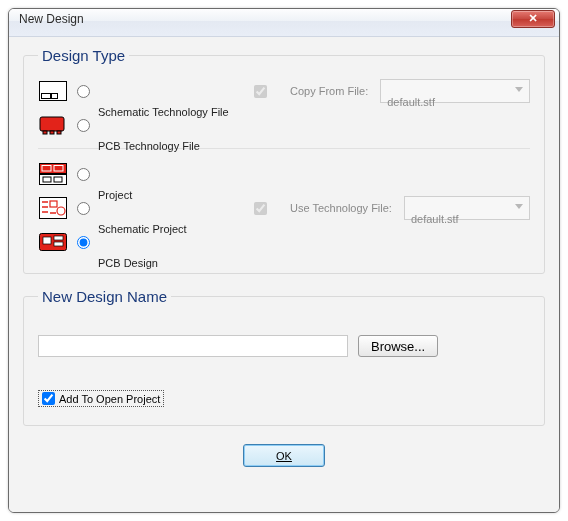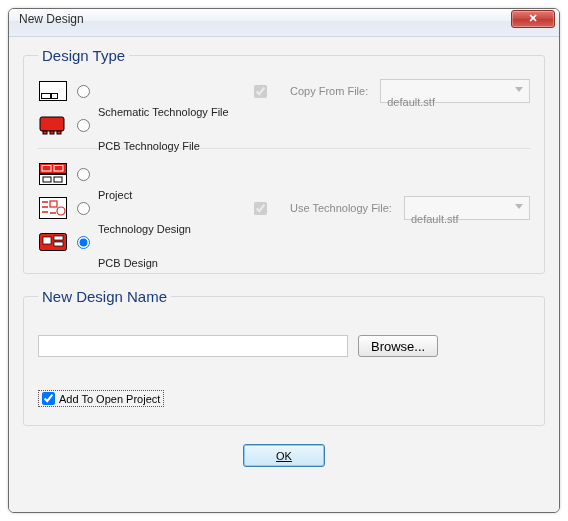--- a/index.html
+++ b/index.html
@@ -254,21 +254,21 @@
             <rect x="0.5" y="0.5" width="27" height="21" fill="#fff" stroke="#000"></rect>
             <path d="M3 5 h6 M3 10 h6 M3 15 h6" stroke="#e2231a" stroke-width="1.4"></path>
             <rect x="11" y="4" width="7" height="6" fill="none" stroke="#e2231a" stroke-width="1.2"></rect>
             <circle cx="22" cy="14" r="4" fill="none" stroke="#e2231a" stroke-width="1.2"></circle>
             <path d="M11 16 h6" stroke="#e2231a" stroke-width="1.4"></path>
           </svg>
         </div>
         <div class="radio-col">
             <input type="radio" name="dt" style="">
           </div>
-        <div class="opt-label">Technology Design</div>
+        <div class="opt-label">Schematic Project</div>
         <label class="check-label disabled">
           <input type="checkbox" checked="" disabled="" class="disabled" style="">
           <span>Use Technology File:</span>
         </label>
         <div class="combo">
           <span>default.stf</span>
         </div>
       </div>
 
       <div class="row">

